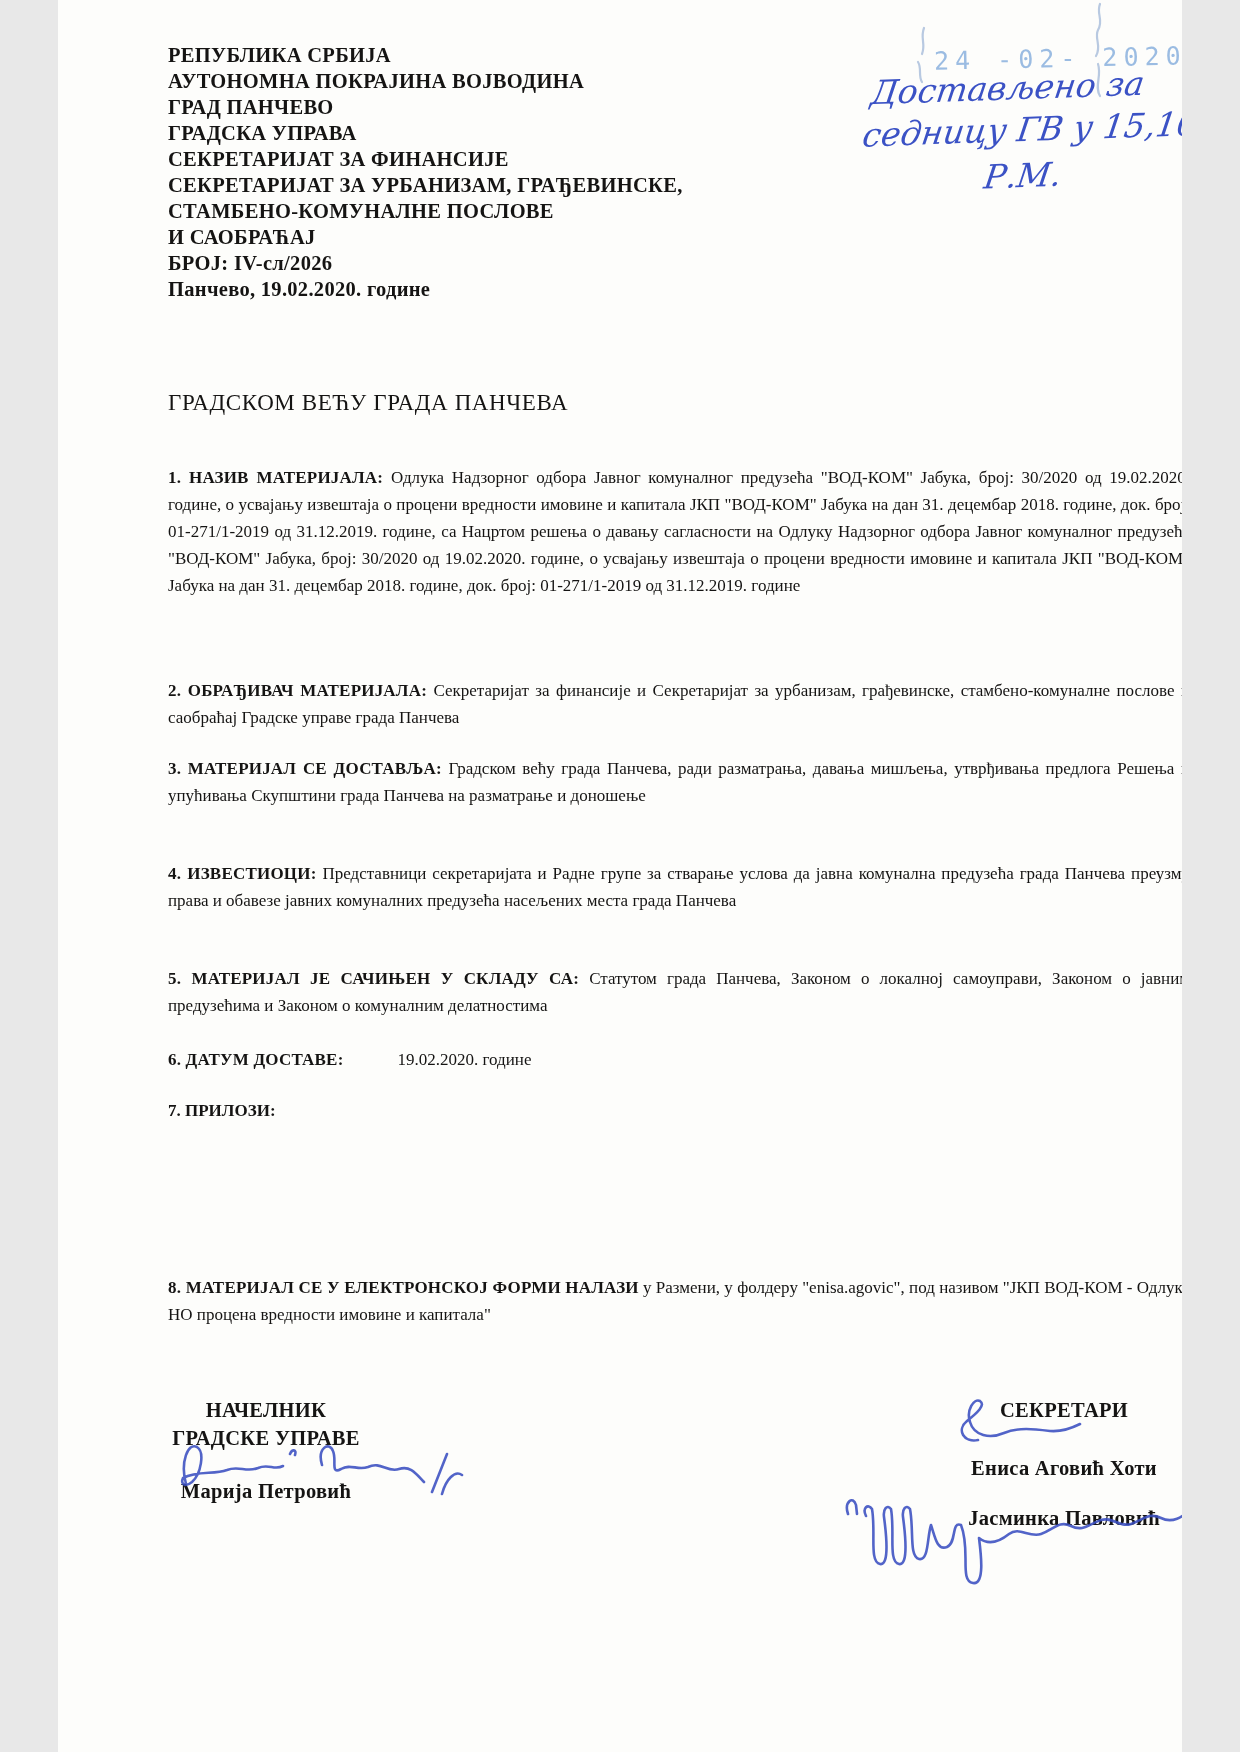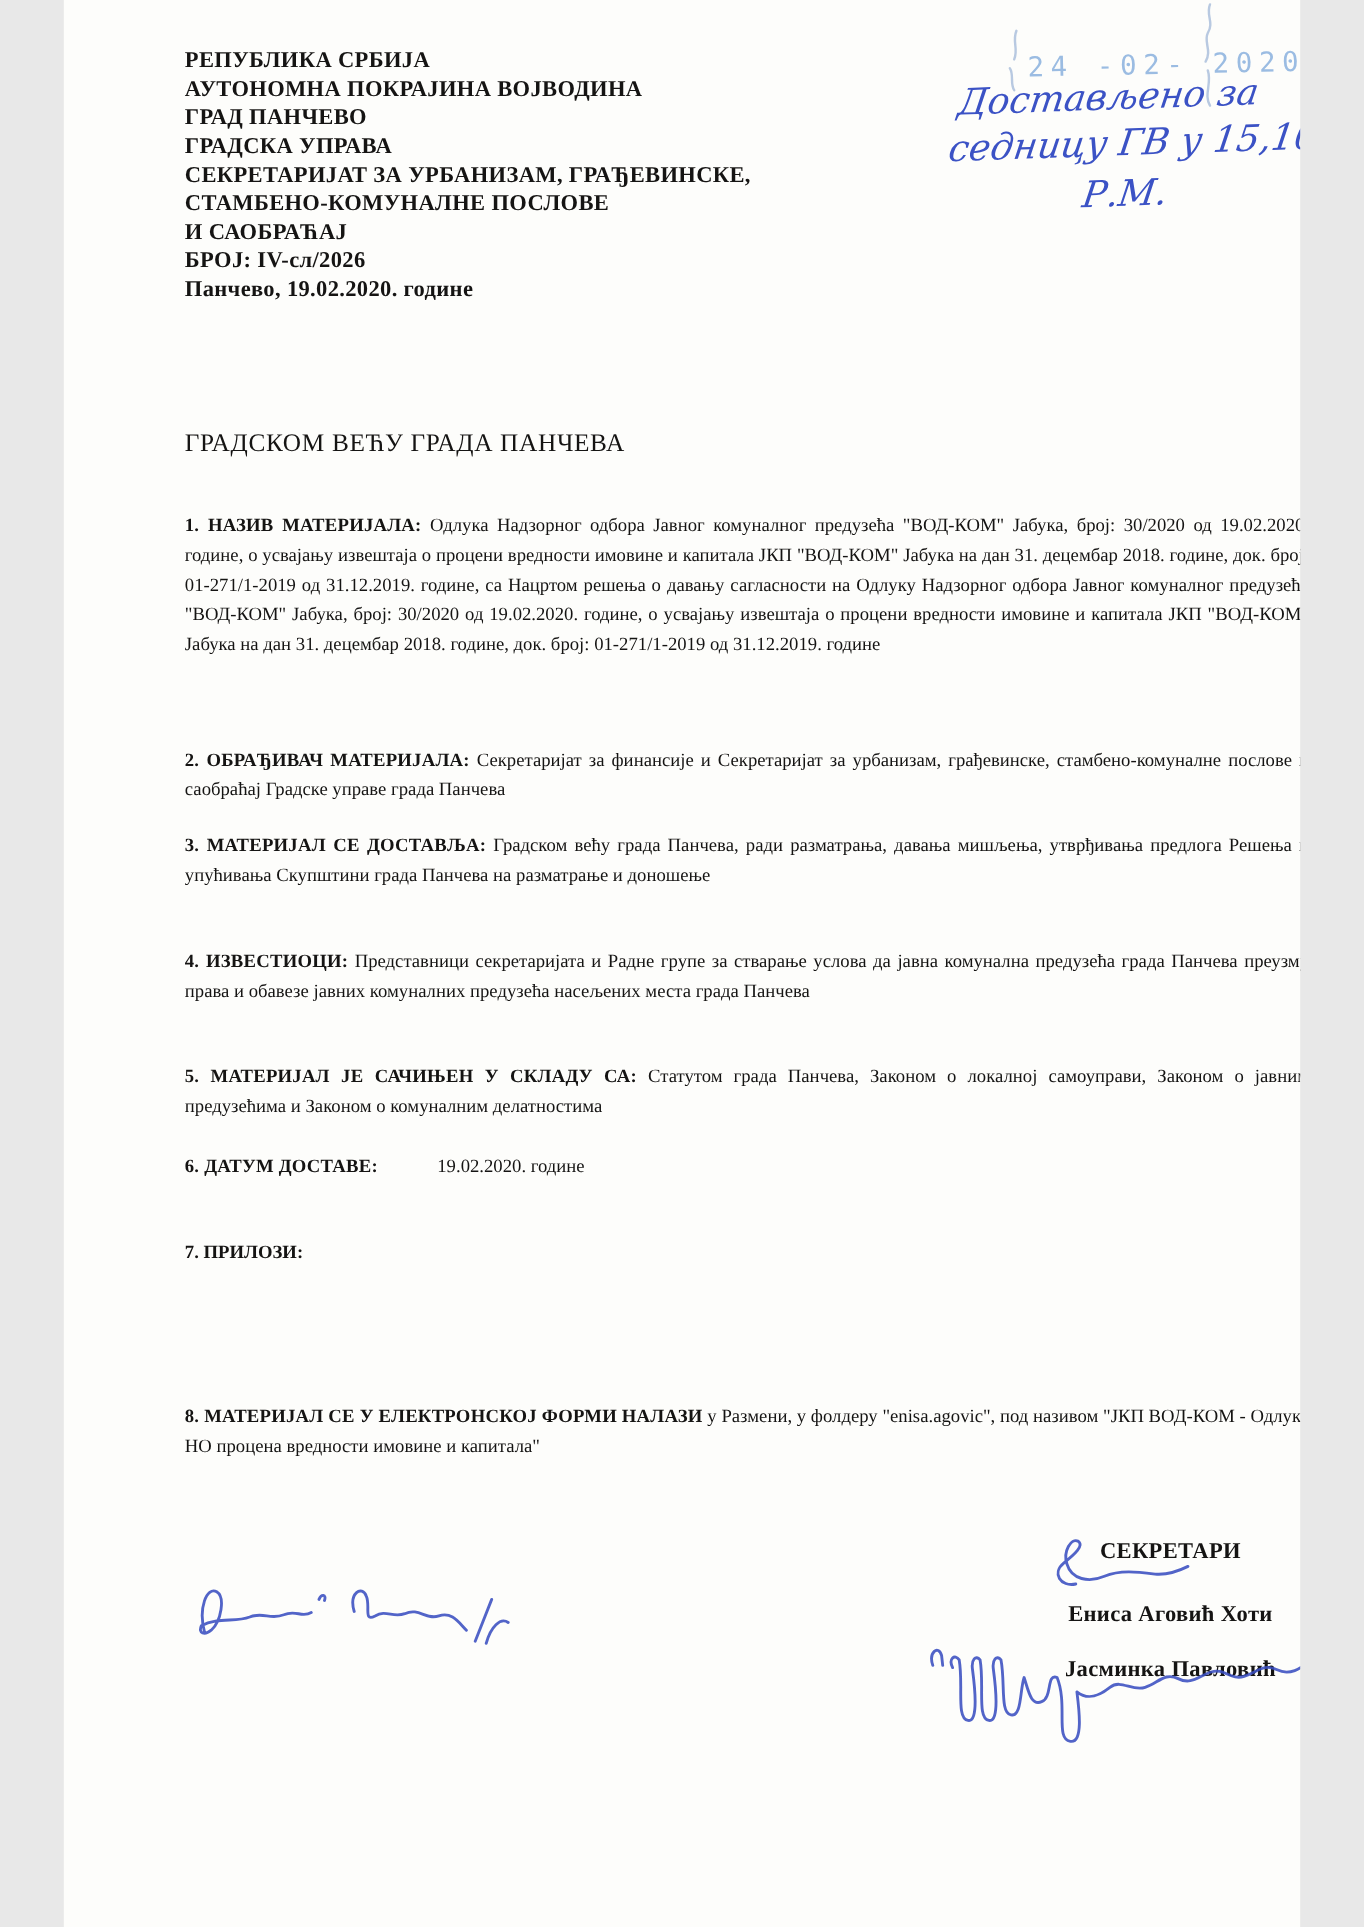--- a/index.html
+++ b/index.html
@@ -48,21 +48,21 @@
     text-align:justify;
   }
   .para b{letter-spacing:.2px;}
   .p1{top:464px;}
   .p2{top:677px;}
   .p3{top:755px;}
   .p4{top:860px;}
   .p5{top:965px;}
   .p6{top:1046px;}
   .p6 .gap-val{margin-left:54px;}
-  .p7label{top:1097px;font-weight:bold;margin-top:28px;}
+  .p7label{top:1097px;font-weight:bold;}
   .attachments{position:absolute;left:110px;top:1128px;width:1022px;}
   .attachments p{margin:0;font-size:20.5px;line-height:26.5px;text-align:justify;}
   .p8{top:1258px;margin-top:16px;}
   
   .sig-block{position:absolute;text-align:center;}
   .sig-left{left:108px;top:1396px;width:200px;}
   .sig-right{left:850px;top:1396px;width:312px;}
   .sig-title{font-weight:bold;font-size:20.5px;line-height:28px;letter-spacing:.3px;}
   .sig-name{font-weight:bold;font-size:20.5px;line-height:28px;letter-spacing:.3px;}
   .sig-left .sig-name{margin-top:25px;}
@@ -76,20 +76,21 @@
 </head>
 <body>
 
 <div class="page">
 
   <header class="letterhead">
     <div class="lh-line">РЕПУБЛИКА СРБИЈА</div>
     <div class="lh-line">АУТОНОМНА ПОКРАЈИНА ВОЈВОДИНА</div>
     <div class="lh-line">ГРАД ПАНЧЕВО</div>
     <div class="lh-line">ГРАДСКА УПРАВА</div>
+    <div class="lh-line">СЕКРЕТАРИЈАТ ЗА ФИНАНСИЈЕ</div>
     <div class="lh-line">СЕКРЕТАРИЈАТ ЗА УРБАНИЗАМ, ГРАЂЕВИНСКЕ,</div>
     <div class="lh-line">СТАМБЕНО-КОМУНАЛНЕ ПОСЛОВЕ</div>
     <div class="lh-line">И САОБРАЋАЈ</div>
     <div class="lh-line">БРОЈ: IV-сл/2026</div>
     <div class="lh-line">Панчево, 19.02.2020. године</div>
   </header>
 
   <div class="stamp" style="color: rgb(138, 177, 222);">24 -02- 2020</div>
   <svg class="stamp-mark ink faint" style="left:852px;top:24px;" width="30" height="60" viewBox="0 0 30 60">
     <path d="M14,4 C10,14 16,20 12,30 M8,38 C12,44 8,52 12,58"></path>
@@ -118,20 +119,25 @@
   <p class="para p4"><b>4. ИЗВЕСТИОЦИ:</b> <span>Представници секретаријата и Радне групе за стварање услова да јавна комунална предузећа града Панчева преузму права и обавезе јавних комуналних предузећа насељених места града Панчева</span></p>
 
   <p class="para p5"><b>5. МАТЕРИЈАЛ ЈЕ САЧИЊЕН У СКЛАДУ СА:</b> <span>Статутом града Панчева, Законом о локалној самоуправи, Законом о јавним предузећима и Законом о комуналним делатностима</span></p>
 
   <p class="para p6"><b>6.  ДАТУМ ДОСТАВЕ:</b><span class="gap-val">19.02.2020. године</span></p>
 
   <p class="para p7label">7. ПРИЛОЗИ:</p>
 
   <p class="para p8"><b>8. МАТЕРИЈАЛ СЕ У ЕЛЕКТРОНСКОЈ ФОРМИ НАЛАЗИ</b> <span>у Размени, у фолдеру "enisa.agovic", под називом "ЈКП ВОД-КОМ - Одлука НО процена вредности имовине и капитала"</span></p>
 
+  <div class="sig-block sig-left">
+    <div class="sig-title">НАЧЕЛНИК</div>
+    <div class="sig-title">ГРАДСКЕ УПРАВЕ</div>
+    <div class="sig-name">Марија Петровић</div>
+  </div>
   <svg class="ink" style="left:112px;top:1434px;" width="300" height="74" viewBox="0 0 300 74">
     <path d="M16,50 C10,28 18,8 27,13 C35,18 31,40 22,48 C16,53 10,51 13,44 C28,36 44,41 57,36 C69,31 76,39 88,34 C99,29 104,37 113,32 M120,20 C122,15 127,15 125,21 M152,31 C147,14 159,7 163,17 C167,26 160,41 171,35 C181,29 187,37 198,33 C211,27 217,39 229,35 C241,31 247,41 254,48 M262,58 L277,20 M272,60 C276,45 285,36 292,41"></path>
   </svg>
 
   <div class="sig-block sig-right">
     <div class="sig-title">СЕКРЕТАРИ</div>
     <div class="sig-name name-enisa">Ениса Аговић Хоти</div>
     <div class="sig-name name-jasminka">Јасминка Павловић</div>
   </div>
   <svg class="ink" style="left:886px;top:1398px;" width="140" height="54" viewBox="0 0 140 54">

